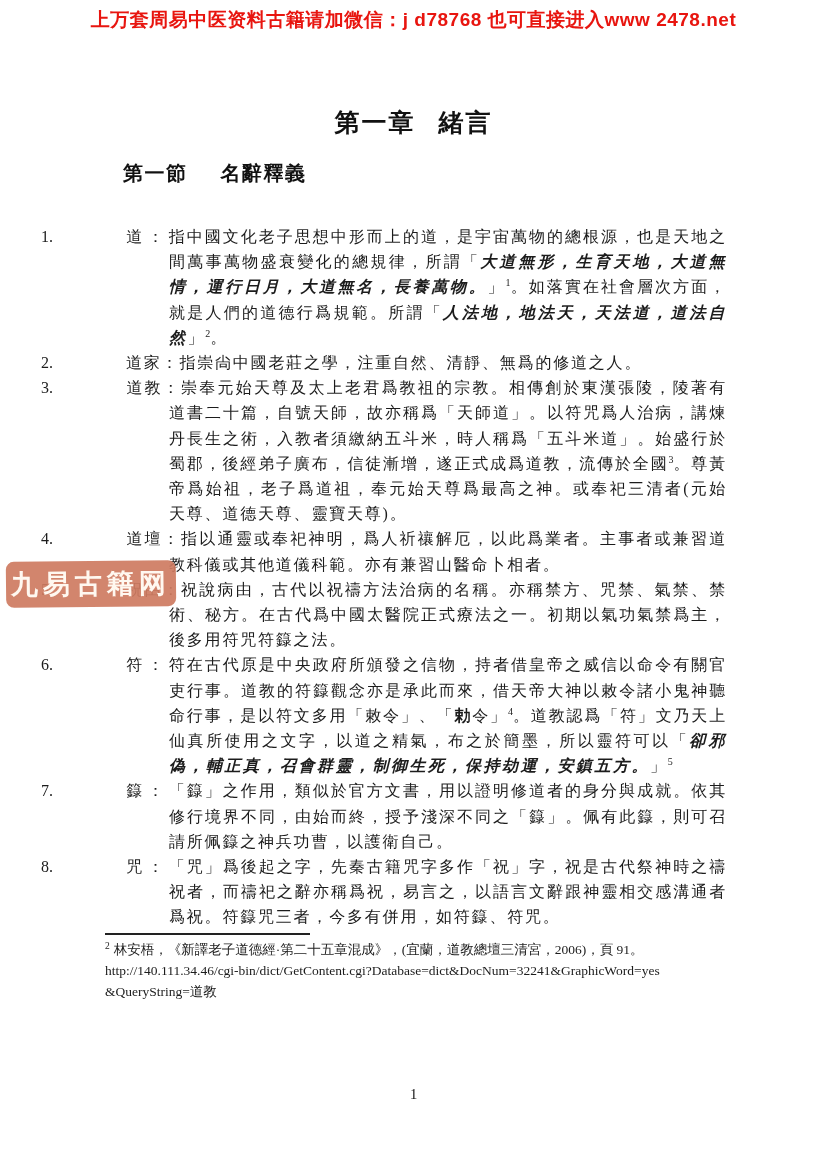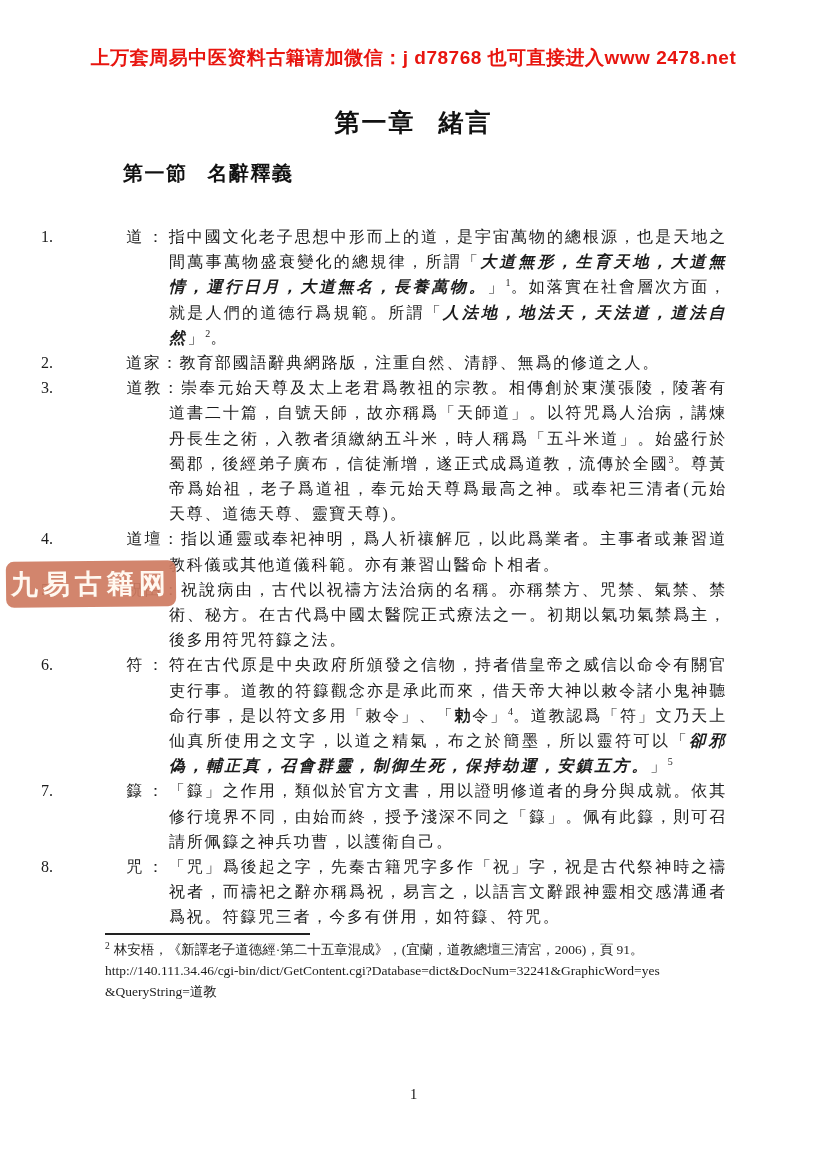--- a/index.html
+++ b/index.html
@@ -11,31 +11,30 @@
     font-family:"Liberation Serif", serif;
     color:#1c1c1c;
   }
   .header{
     position:absolute;top:7px;left:0;right:0;
     text-align:center;
     font-family:"Liberation Sans", sans-serif;
     font-size:19px;font-weight:600;
     color:#e8150f;
     letter-spacing:0.5px;
-    margin-top:38px;
   }
   .title{
     position:absolute;top:106px;left:0;right:0;
     display:flex;justify-content:center;gap:23px;
     font-size:25px;font-weight:600;color:#111;
     letter-spacing:2px;
   }
   .section{
     position:absolute;top:160px;left:123px;
-    display:flex;gap:20px;
+    display:flex;gap:33px;
     font-size:20px;font-weight:600;color:#111;
     letter-spacing:1.5px;
   }
   .content{
     position:absolute;left:105px;top:224px;width:622px;
   }
   .item{
     font-size:16px;
     line-height:25.2px;
     text-align:justify;
@@ -87,21 +86,21 @@
   <span>緒言</span>
 </div>
 
 <div class="section">
   <span>第一節</span>
   <span>名辭釋義</span>
 </div>
 
 <div class="content" id="items-root">
     <div class="item"><span class="num">1.</span><span class="term ls">道：</span><span class="seg-n">指中國文化老子思想中形而上的道，是宇宙萬物的總根源，也是天地之間萬事萬物盛衰變化的總規律，所謂「</span><span class="seg-q">大道無形，生育天地，大道無情，運行日月，大道無名，長養萬物。</span><span class="seg-n">」</span><sup>1</sup><span class="seg-n">。如落實在社會層次方面，就是人們的道德行爲規範。所謂「</span><span class="seg-q">人法地，地法天，天法道，道法自然</span><span class="seg-n">」</span><sup>2</sup><span class="seg-n">。</span></div>
-    <div class="item"><span class="num">2.</span><span class="term">道家：</span><span class="seg-n">教育部國語辭典網路版，注重自然、清靜、無爲的修道之人。</span></div>
+    <div class="item"><span class="num">2.</span><span class="term">道家：</span><span class="seg-n">指崇尙中國老莊之學，注重自然、清靜、無爲的修道之人。</span></div>
     <div class="item"><span class="num">3.</span><span class="term">道教：</span><span class="seg-n">崇奉元始天尊及太上老君爲教祖的宗教。相傳創於東漢張陵，陵著有道書二十篇，自號天師，故亦稱爲「天師道」。以符咒爲人治病，講煉丹長生之術，入教者須繳納五斗米，時人稱爲「五斗米道」。始盛行於蜀郡，後經弟子廣布，信徒漸增，遂正式成爲道教，流傳於全國</span><sup>3</sup><span class="seg-n">。尊黃帝爲始祖，老子爲道祖，奉元始天尊爲最高之神。或奉祀三清者(元始天尊、道德天尊、靈寶天尊)。</span></div>
     <div class="item"><span class="num">4.</span><span class="term">道壇：</span><span class="seg-n">指以通靈或奉祀神明，爲人祈禳解厄，以此爲業者。主事者或兼習道教科儀或其他道儀科範。亦有兼習山醫命卜相者。</span></div>
     <div class="item"><span class="num">5.</span><span class="term">祝由：</span><span class="seg-n">祝說病由，古代以祝禱方法治病的名稱。亦稱禁方、咒禁、氣禁、禁術、秘方。在古代爲中國太醫院正式療法之一。初期以氣功氣禁爲主，後多用符咒符籙之法。</span></div>
     <div class="item"><span class="num">6.</span><span class="term ls">符：</span><span class="seg-n">符在古代原是中央政府所頒發之信物，持者借皇帝之威信以命令有關官吏行事。道教的符籙觀念亦是承此而來，借天帝大神以敕令諸小鬼神聽命行事，是以符文多用「敕令」、「</span><span class="seg-b">勅</span><span class="seg-n">令」</span><sup>4</sup><span class="seg-n">。道教認爲「符」文乃天上仙真所使用之文字，以道之精氣，布之於簡墨，所以靈符可以「</span><span class="seg-q">卻邪偽，輔正真，召會群靈，制御生死，保持劫運，安鎮五方。</span><span class="seg-n">」</span><sup>5</sup></div>
     <div class="item"><span class="num">7.</span><span class="term ls">籙：</span><span class="seg-n">「籙」之作用，類似於官方文書，用以證明修道者的身分與成就。依其修行境界不同，由始而終，授予淺深不同之「籙」。佩有此籙，則可召請所佩籙之神兵功曹，以護衛自己。</span></div>
     <div class="item"><span class="num">8.</span><span class="term ls">咒：</span><span class="seg-n">「咒」爲後起之字，先秦古籍咒字多作「祝」字，祝是古代祭神時之禱祝者，而禱祀之辭亦稱爲祝，易言之，以語言文辭跟神靈相交感溝通者爲祝。符籙咒三者，今多有併用，如符籙、符咒。</span></div>
   </div>
 
 <div class="watermark">九易古籍网</div>
 

